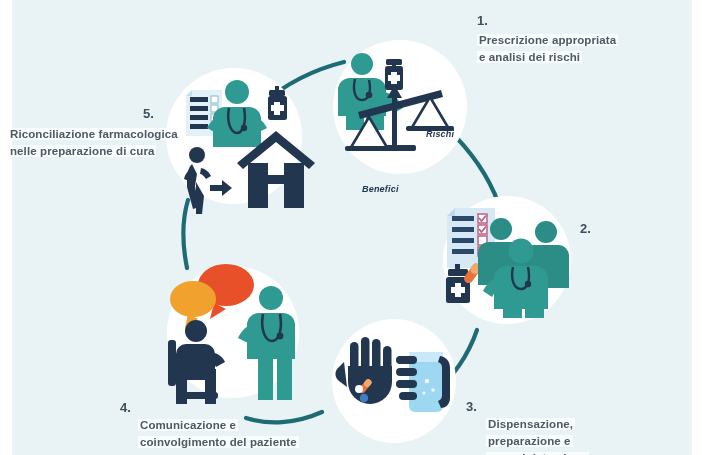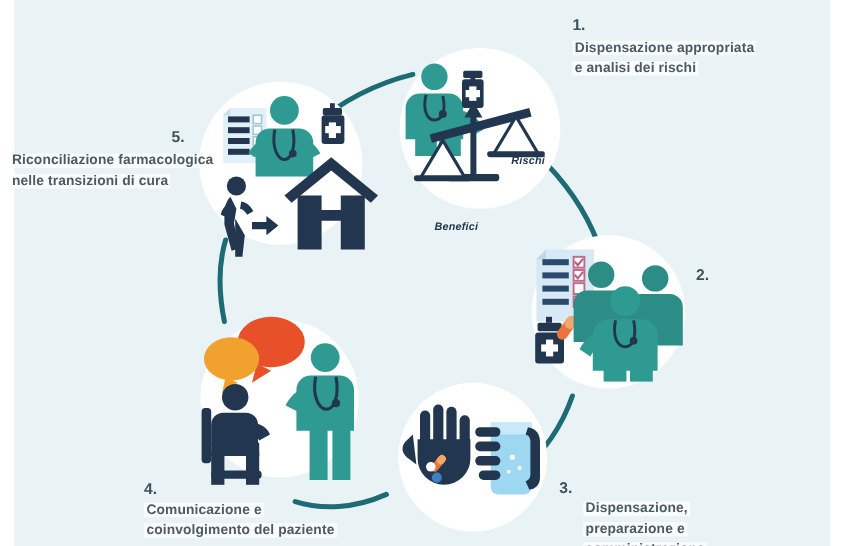--- a/index.html
+++ b/index.html
@@ -42,21 +42,21 @@
   }
 
   #label-1{left:477px;top:14px;}
   #label-1 .num{margin-left:0px;}
   #label-2{left:580px;top:222px;}
   #label-3{left:466px;top:400px;}
   #label-3 .num{margin-bottom:2px;}
   #label-3 .txt{margin-left:20px;}
   #label-4{left:120px;top:401px;}
   #label-4 .num{margin-bottom:2px;}
-  #label-4 .txt{}
+  #label-4 .txt{margin-left:18px;}
   #label-5{left:8px;top:107px;}
   #label-5 .num{margin-left:135px;margin-bottom:5px;}
 
   .scale-word{
     position:absolute;font-style:italic;font-weight:bold;
     font-size:9px;color:#22364f;letter-spacing:.2px;
   }
   #word-benefici{left:362px;top:141px;margin-top:43px;}
   #word-rischi{left:426px;top:129px;}
 </style>
@@ -285,21 +285,21 @@
           <path d="M248,163 h56 v45 h-20 v-24 h-16 v24 h-20 z" fill="#22364f"></path>
           <rect x="268" y="159" width="16" height="16" fill="#ffffff"></rect>
         </g>
       </g>
 
     </g>
   </svg>
 
   <div class="lbl" id="label-1">
     <div class="num">1.</div>
-    <div class="txt"><span class="smudge">Dispensazione appropriata
+    <div class="txt"><span class="smudge">Prescrizione appropriata
 e analisi dei rischi</span></div>
   </div>
 
   <div class="lbl" id="label-2">
     <div class="num">2.</div>
   </div>
 
   <div class="lbl" id="label-3">
     <div class="num">3.</div>
     <div class="txt"><span class="smudge">Dispensazione,
@@ -309,18 +309,18 @@
 
   <div class="lbl" id="label-4">
     <div class="num">4.</div>
     <div class="txt"><span class="smudge">Comunicazione e
 coinvolgimento del paziente</span></div>
   </div>
 
   <div class="lbl" id="label-5">
     <div class="num">5.</div>
     <div class="txt"><span class="smudge">Riconciliazione farmacologica
-nelle transizioni di cura</span></div>
+nelle preparazione di cura</span></div>
   </div>
 
   <div class="scale-word" id="word-benefici">Benefici</div>
   <div class="scale-word" id="word-rischi">Rischi</div>
 </div>
 
 </body></html>

